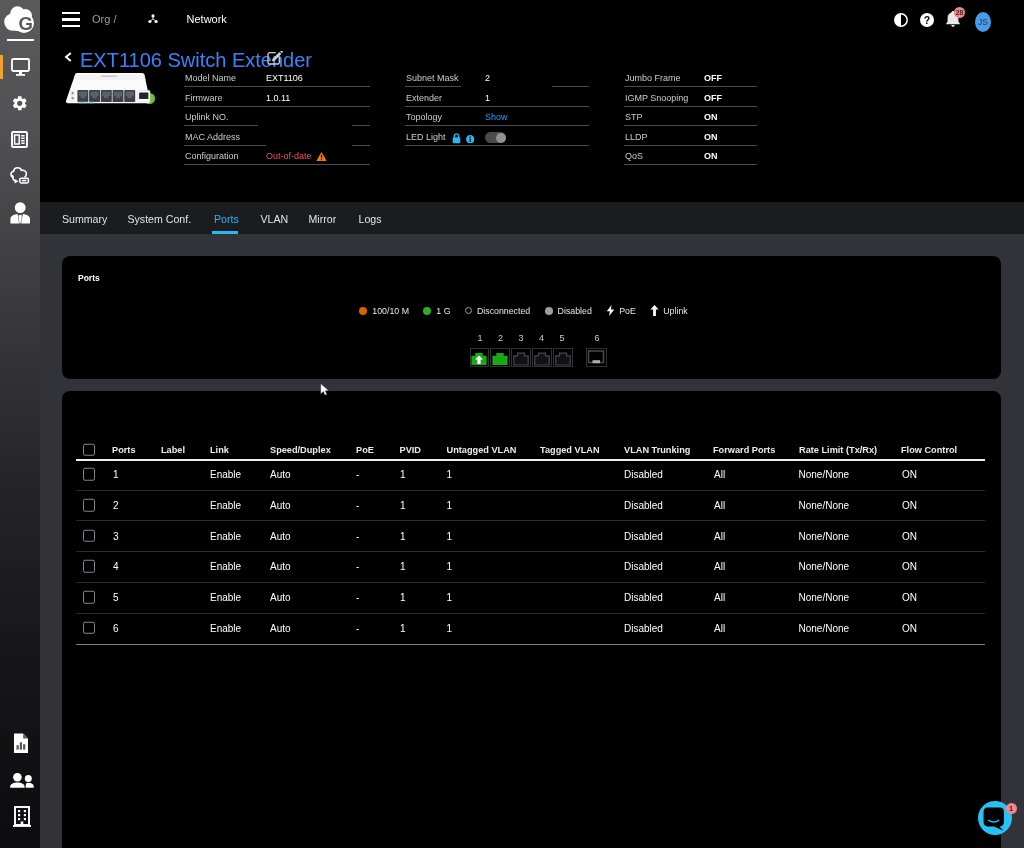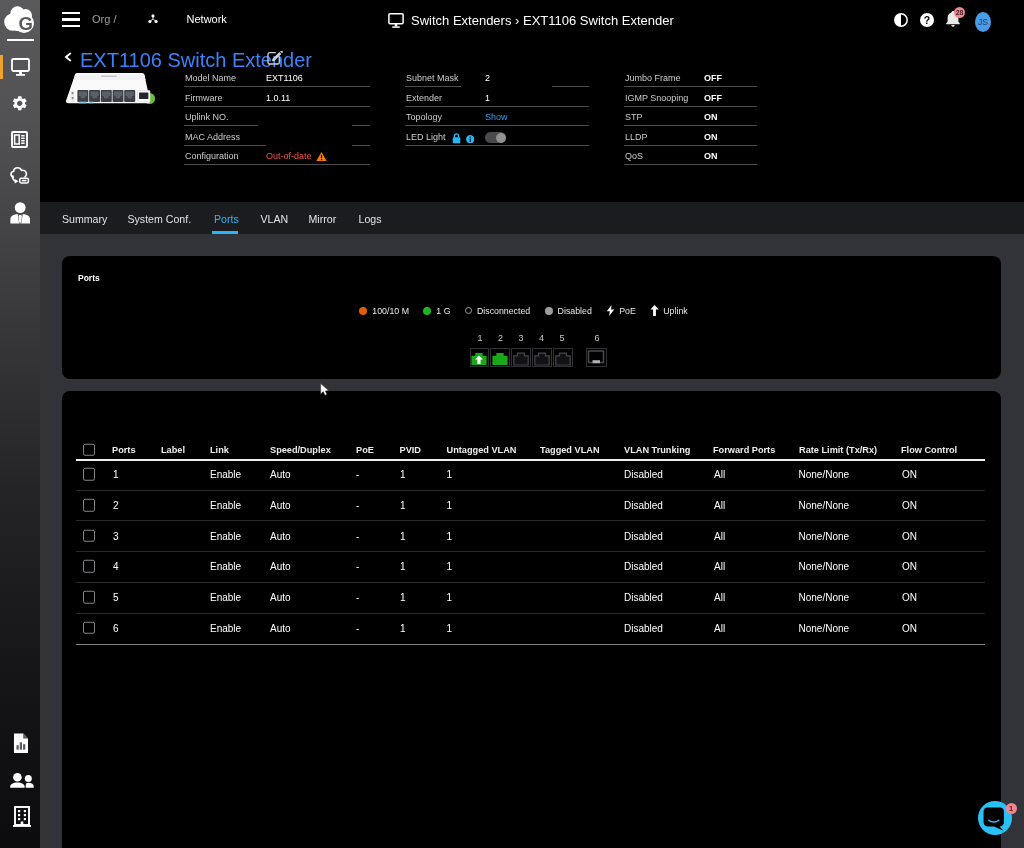--- a/index.html
+++ b/index.html
@@ -150,28 +150,20 @@
     <div id="crumb">
         <span class="org">Org&nbsp;/&nbsp;</span>
       <svg width="10" height="10" viewBox="0 0 12 12" style="margin-right:1px">
         <circle cx="6" cy="2.3" r="1.9" fill="#fff"></circle>
         <circle cx="2.3" cy="9" r="1.9" fill="#fff"></circle>
         <circle cx="9.7" cy="9" r="1.9" fill="#fff"></circle>
         <path stroke="#fff" stroke-width="1" fill="none" d="M6 3.5 L6 6 M6 6 L3 8.2 M6 6 L9 8.2"></path>
       </svg>
         <span>Network</span>
       </div>
-    <div id="title-center">
-      <svg width="16" height="15" viewBox="0 0 19 18" style="margin-right:7px">
-        <rect x="1" y="1" width="17" height="12" rx="1.2" fill="none" stroke="#fff" stroke-width="1.8"></rect>
-        <rect x="8" y="13" width="3" height="3" fill="#fff"></rect>
-        <rect x="5" y="16" width="9" height="1.8" fill="#fff"></rect>
-      </svg>
-      <span>Switch Extenders › EXT1106 Switch Extender</span>
-    </div>
 
     <svg class="abs" style="left:854px;top:13px" width="14" height="14" viewBox="0 0 14 14">
       <circle cx="7" cy="7" r="6.2" fill="none" stroke="#fff" stroke-width="1.5"></circle>
       <path d="M7 0.8 A6.2 6.2 0 0 0 7 13.2 Z" fill="#fff"></path>
     </svg>
 
     <div class="abs" style="left:880px;top:13px;width:14px;height:14px;border-radius:50%;background:#fff;color:#000;font-size:10.5px;font-weight:bold;text-align:center;line-height:14.5px;">?</div>
 
     <svg class="abs" style="left:905px;top:10px" width="16" height="17" viewBox="0 0 16 17">
       <path fill="#e8e8e8" d="M8 1 C8.9 1 9.6 1.7 9.6 2.6 C12 3.3 13.4 5.3 13.4 7.8 L13.4 11.4 L14.8 13.4 L14.8 14.2 L1.2 14.2 L1.2 13.4 L2.6 11.4 L2.6 7.8 C2.6 5.3 4 3.3 6.4 2.6 C6.4 1.7 7.1 1 8 1 Z"></path>

